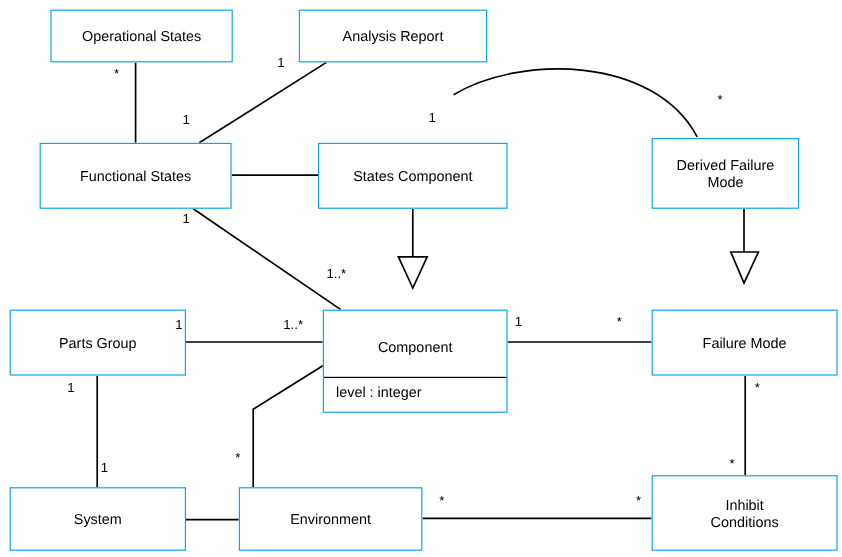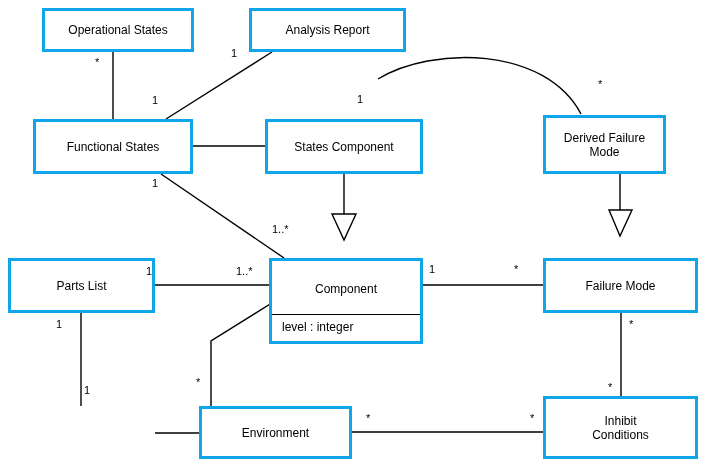--- a/index.html
+++ b/index.html
@@ -18,21 +18,21 @@
   svg.lines {
     position: absolute;
     left: 0;
     top: 0;
     width: 702px;
     height: 464px;
     pointer-events: none;
   }
   .node {
     position: absolute;
-    border: 3px solid #0ea5e9;
+    border: 1px solid #0ea5e9;
     background: #ffffff;
     box-sizing: border-box;
     display: flex;
     flex-direction: column;
     align-items: stretch;
     justify-content: center;
   }
   .node .title {
     text-align: center;
     font-size: 12px;
@@ -100,33 +100,36 @@
 
   <div class="node" style="left:265px; top:119px; width:158px; height:55px;">
     <div class="title">States Component</div>
   </div>
 
   <div class="node" style="left:543px; top:115px; width:123px; height:59px;">
     <div class="title">Derived Failure Mode</div>
   </div>
 
   <div class="node" style="left:8px; top:258px; width:147px; height:55px;">
-    <div class="title">Parts List</div>
+    <div class="title">Parts Group</div>
   </div>
 
   <div class="node" style="left:269px; top:258px; width:154px; height:86px;">
     <div class="title" style="padding-top:18px; padding-bottom:18px;">Component</div>
     <div class="divider"></div>
     <div class="attr">level : integer</div>
   </div>
 
   <div class="node" style="left:543px; top:258px; width:155px; height:55px;align-items:center;">
     <div class="title">Failure Mode</div>
   </div>
 
+  <div class="node" style="left:8px; top:406px; width:147px; height:53px;">
+    <div class="title">System</div>
+  </div>
 
   <div class="node" style="left:543px; top:396px; width:155px; height:63px;">
     <div class="title">Inhibit
 Conditions</div>
   </div>
 
   <div class="node" style="left:199px; top:406px; width:153px; height:53px;">
     <div class="title">Environment</div>
   </div>
 

